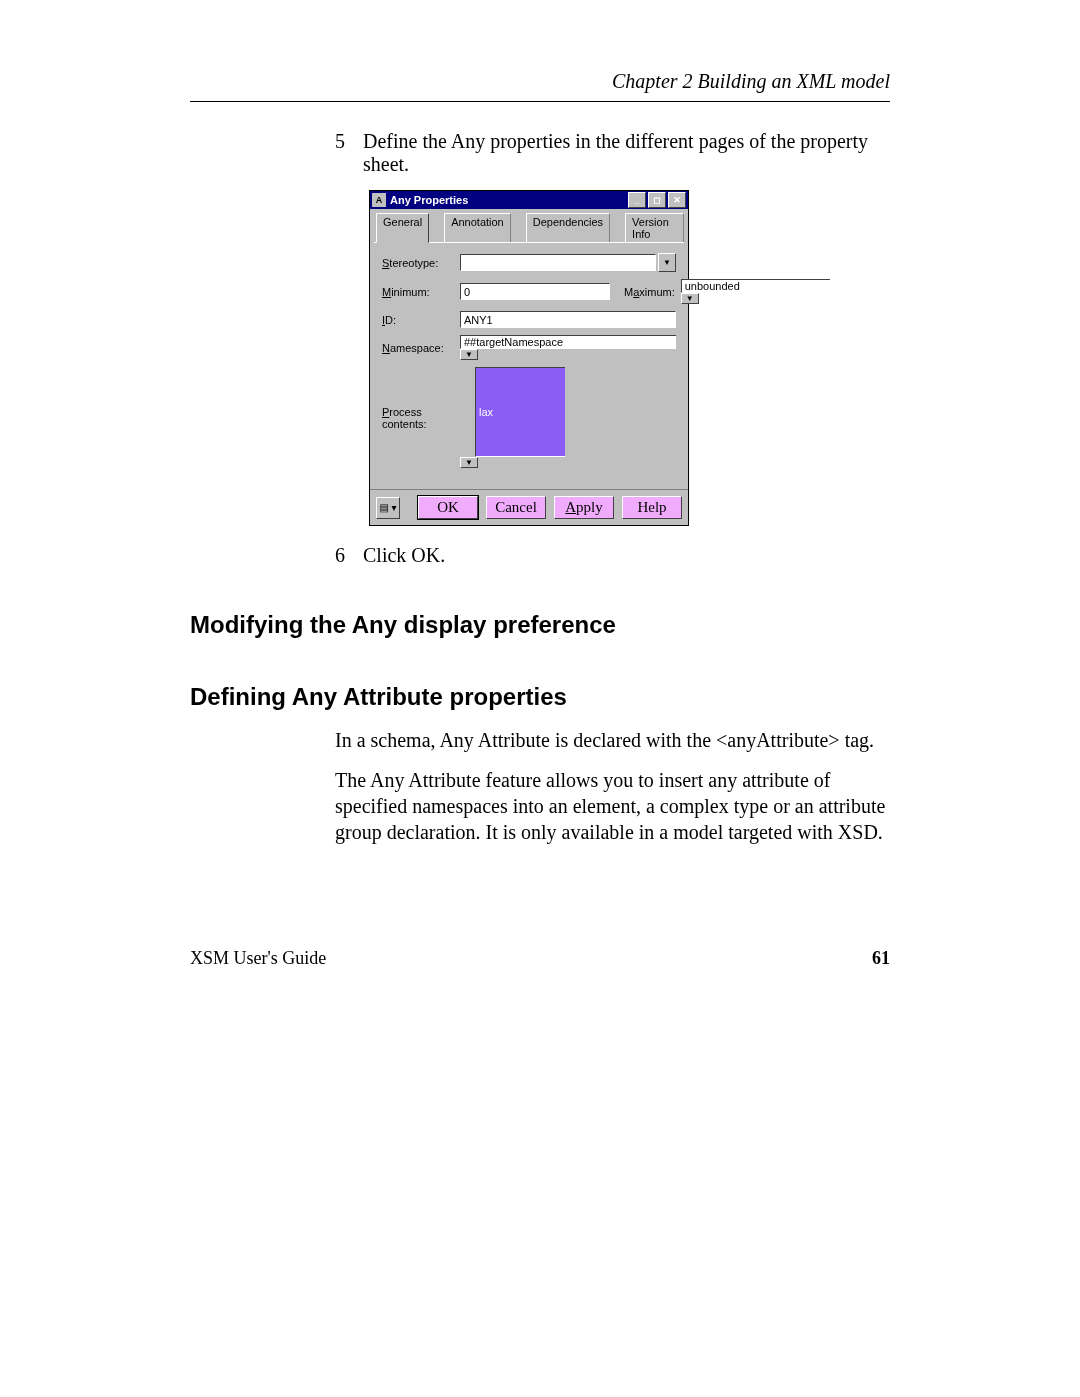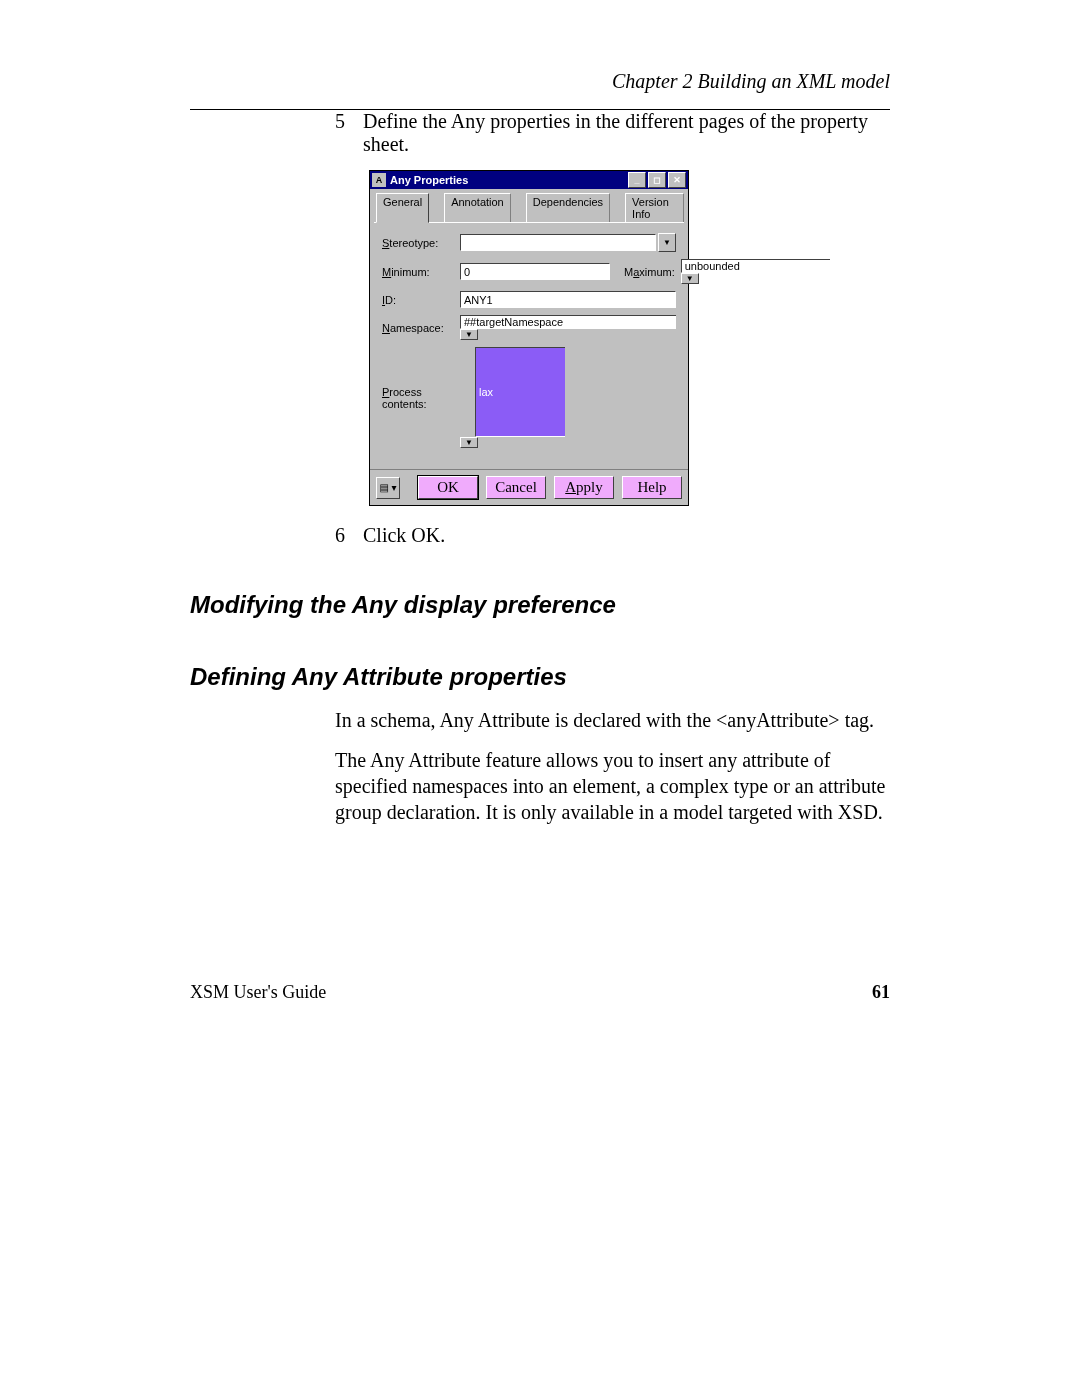--- a/index.html
+++ b/index.html
@@ -14,21 +14,22 @@
     height: 1397px;
     position: relative;
     box-sizing: border-box;
     padding: 70px 190px 0 190px;
   }
   .header-line {
     border-bottom: 1.5px solid #000;
     text-align: right;
     font-style: italic;
     font-size: 20px;
-    padding-bottom: 16px;
+    padding-bottom: 8px;
+    margin-bottom: 28px;
   }
   .body-col {
     margin-left: 145px; 
   }
   .step {
     display: flex;
     font-size: 20px;
     margin-bottom: 14px;
   }
   .step-num {
@@ -40,32 +41,31 @@
     flex: 1;
   }
   .dialog-wrap {
     margin: 8px 0 18px 34px;
   }
   .section-heading {
     font-family: Arial, Helvetica, sans-serif;
     font-weight: bold;
     font-size: 24px;
     margin: 44px 0 16px 0;
-    font-style: italic;
   }
   .para {
     font-size: 20px;
     line-height: 1.3;
     margin: 0 0 14px 0;
   }
   .footer {
     position: absolute;
     left: 190px;
     right: 190px;
-    bottom: 394px;
+    bottom: 428px;
     display: flex;
     justify-content: space-between;
     font-size: 18px;
   }
   .footer .pn { font-weight: bold; }
 
   
   .dlg {
     width: 318px;
     background: #c0c0c0;

